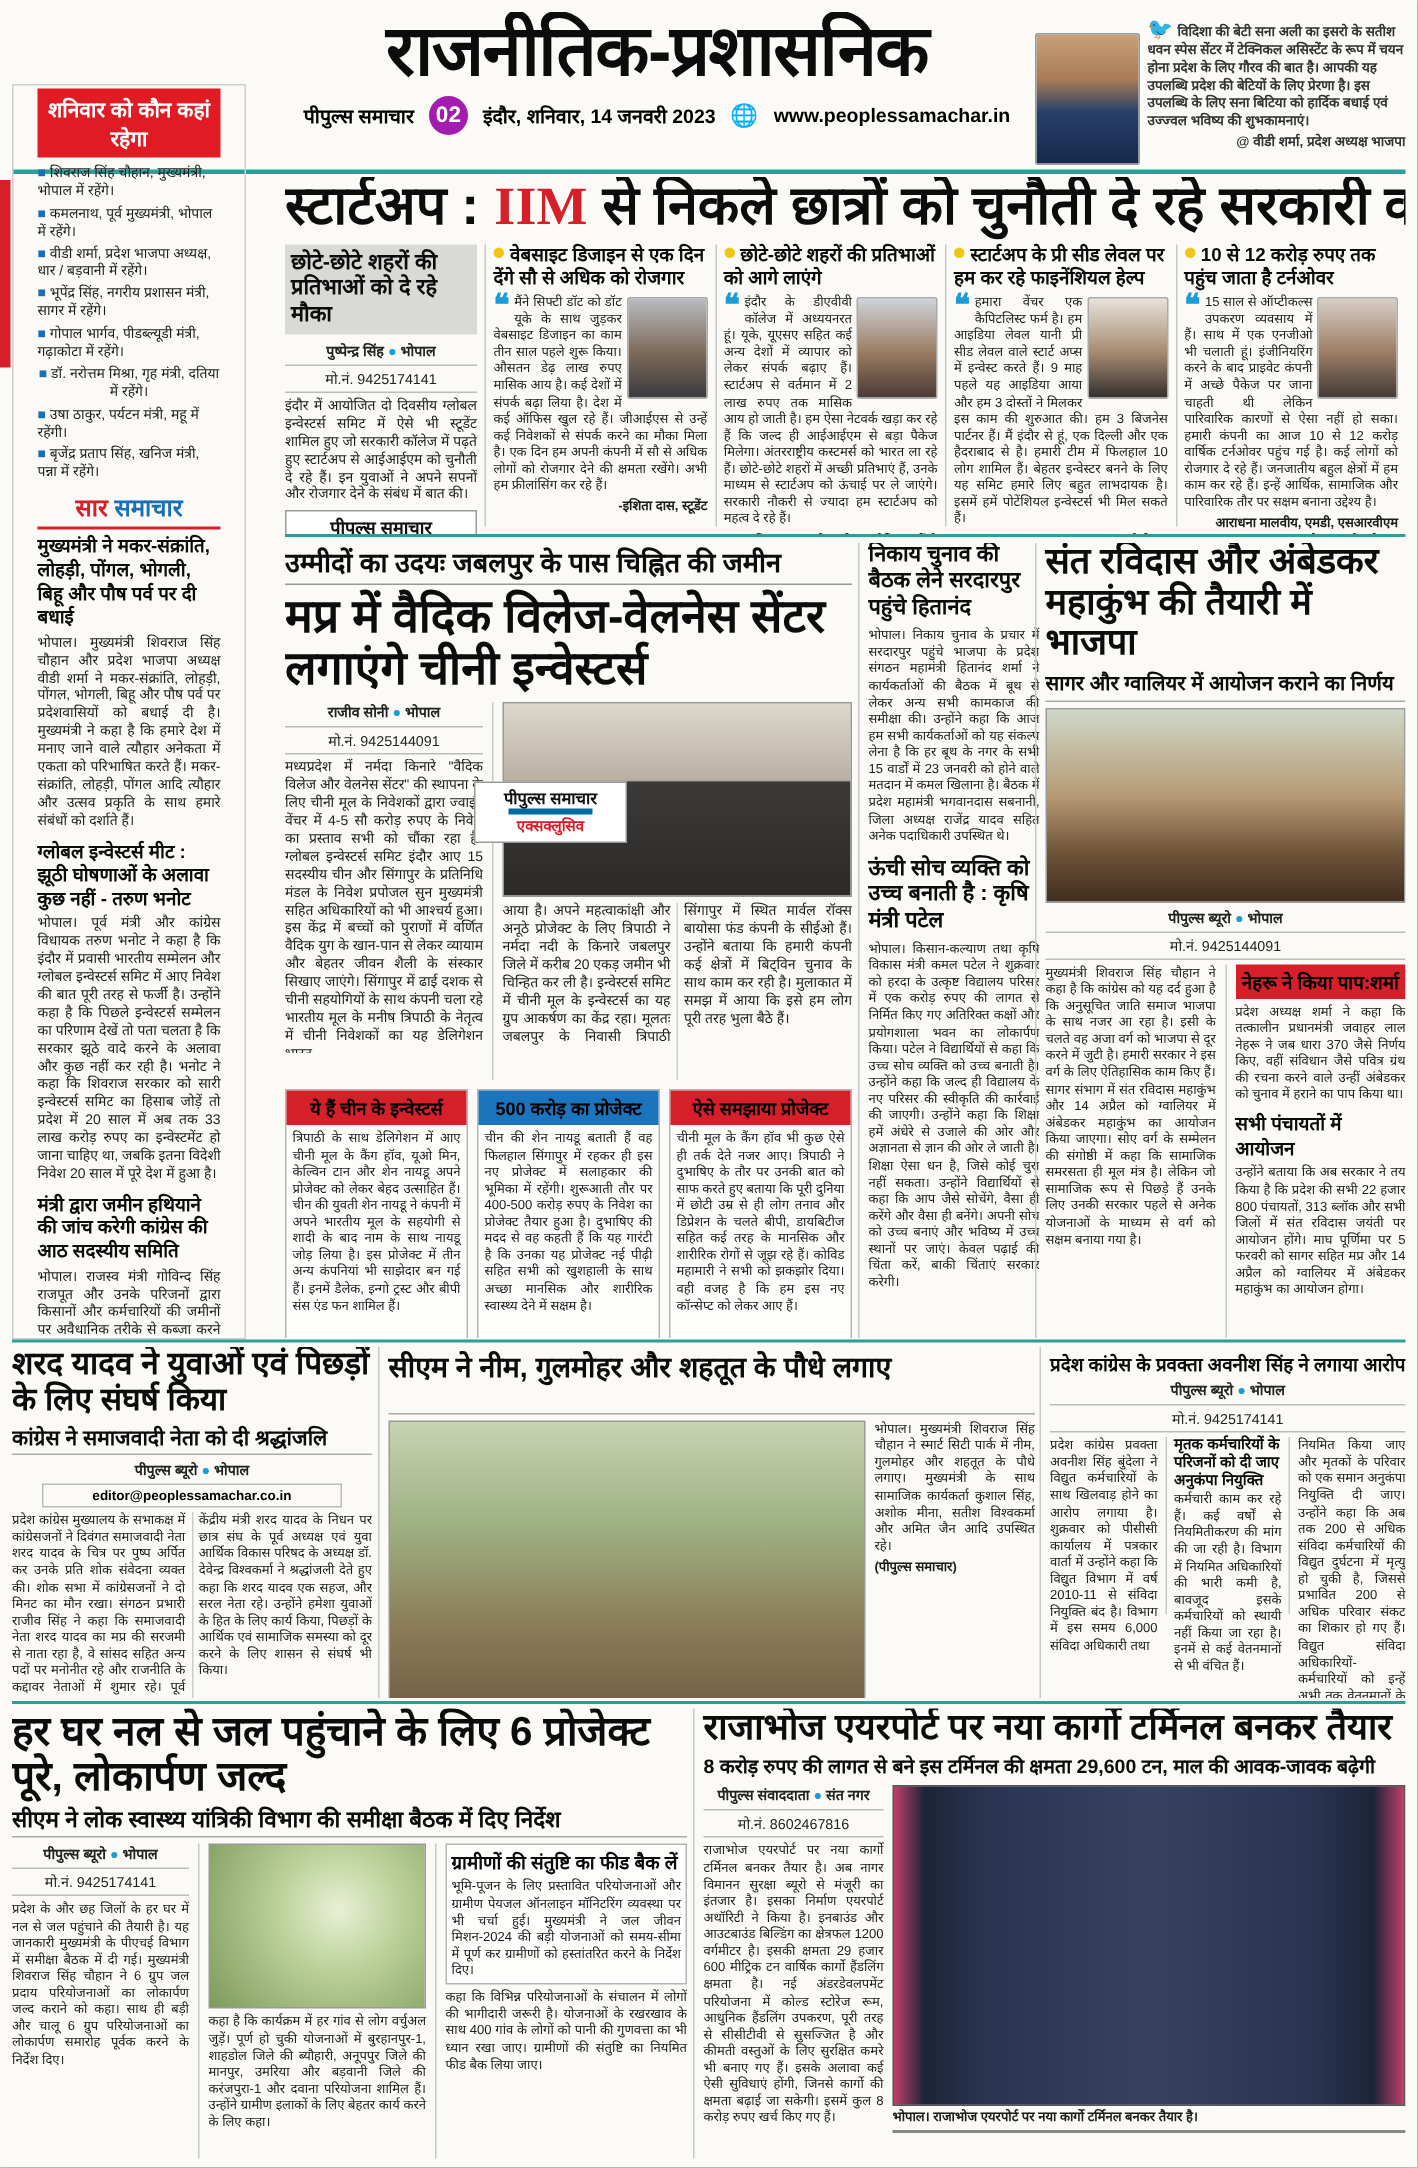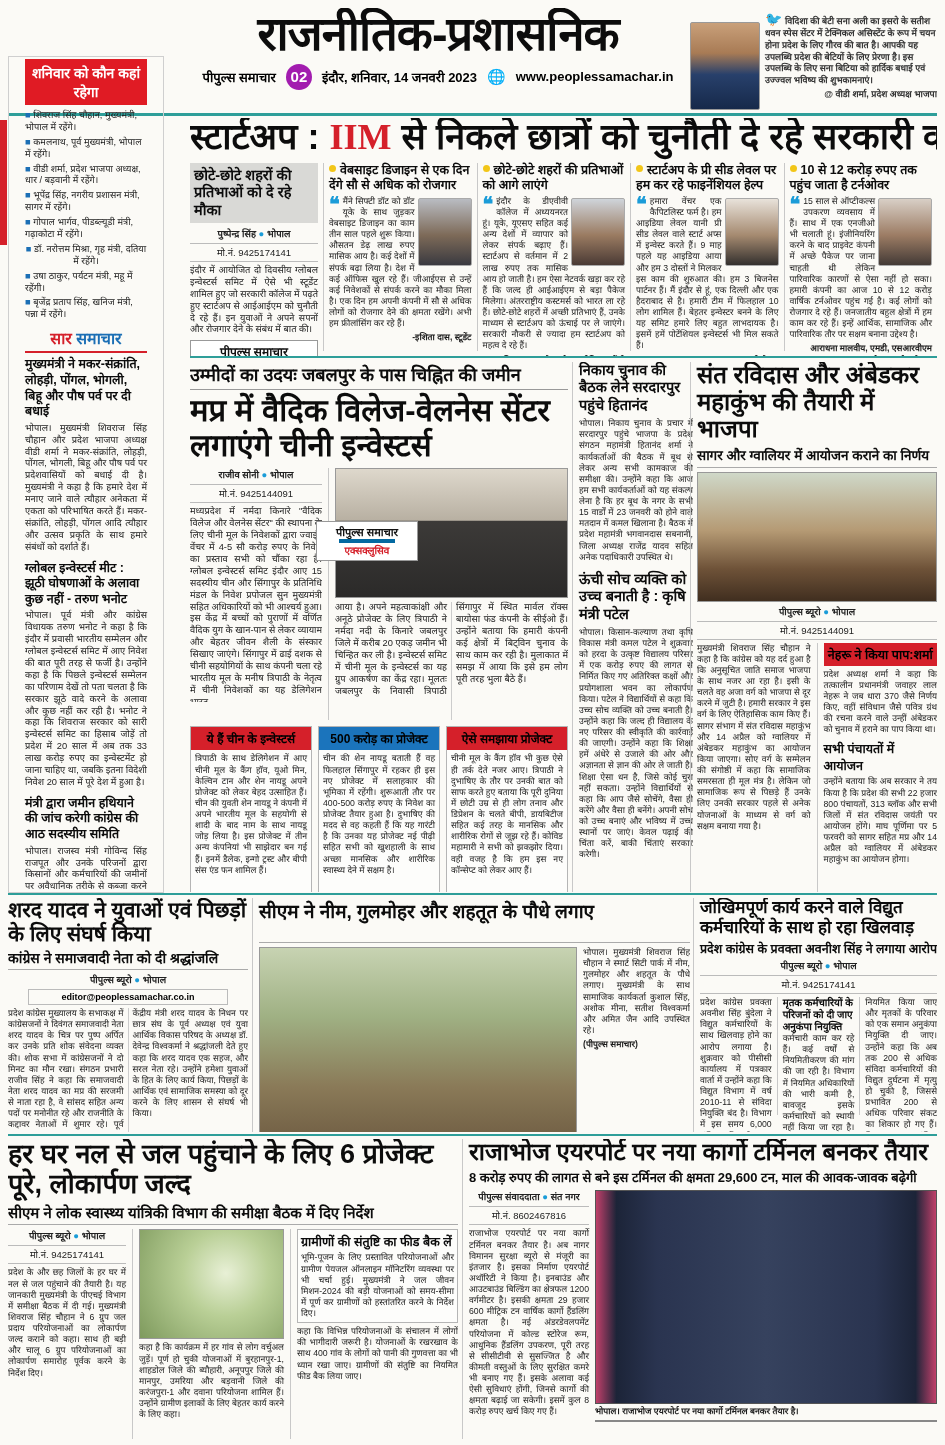--- a/index.html
+++ b/index.html
@@ -224,21 +224,20 @@
     <div style="display:flex;gap:6px;margin-top:4px;">
       <div style="width:316px;height:198px;flex:none;background:linear-gradient(180deg,#c7d3b2 0%,#9fb083 35%,#8a7a58 70%,#6e5c42 100%);border:1px solid #999;"></div>
       <div style="flex:1;">
         <div class="bd2 jt">भोपाल। मुख्यमंत्री शिवराज सिंह चौहान ने स्मार्ट सिटी पार्क में नीम, गुलमोहर और शहतूत के पौधे लगाए। मुख्यमंत्री के साथ सामाजिक कार्यकर्ता कुशाल सिंह, अशोक मीना, सतीश विश्वकर्मा और अमित जैन आदि उपस्थित रहे।</div>
         <div class="bd2" style="font-weight:bold;margin-top:3px;">(पीपुल्स समाचार)</div>
       </div>
     </div>
   </div>
 
   <div class="abs vline" style="left:693px;top:898px;width:244px;height:234px;padding-left:6px;box-sizing:border-box;">
-    <h1 style="font-size:17px;line-height:1.15;">जोखिमपूर्ण कार्य करने वाले विद्युत कर्मचारियों के साथ हो रहा खिलवाड़</h1>
     <h3 style="font-size:12.5px;margin-top:3px;">प्रदेश कांग्रेस के प्रवक्ता अवनीश सिंह ने लगाया आरोप</h3>
     <div class="byline" style="margin-top:2px;"><span>पीपुल्स ब्यूरो</span> <span class="dot">●</span> <span>भोपाल</span></div>
     <div class="phone">मो.नं. 9425174141</div>
     <div style="display:flex;gap:5px;height:118px;">
       <div class="bd2 jt" style="flex:1;">प्रदेश कांग्रेस प्रवक्ता अवनीश सिंह बुंदेला ने विद्युत कर्मचारियों के साथ खिलवाड़ होने का आरोप लगाया है। शुक्रवार को पीसीसी कार्यालय में पत्रकार वार्ता में उन्होंने कहा कि विद्युत विभाग में वर्ष 2010-11 से संविदा नियुक्ति बंद है। विभाग में इस समय 6,000 संविदा अधिकारी तथा</div>
       <div class="vline" style="flex:1;padding-left:5px;">
         <h4 style="font-size:10px;line-height:1.2;">मृतक कर्मचारियों के परिजनों को दी जाए अनुकंपा नियुक्ति</h4>
         <div class="bd2 jt">कर्मचारी काम कर रहे हैं। कई वर्षों से नियमितीकरण की मांग की जा रही है। विभाग में नियमित अधिकारियों की भारी कमी है, बावजूद इसके कर्मचारियों को स्थायी नहीं किया जा रहा है। इनमें से कई वेतनमानों से भी वंचित हैं।</div>
       </div>
       <div class="bd2 jt vline" style="flex:1;padding-left:5px;">नियमित किया जाए और मृतकों के परिवार को एक समान अनुकंपा नियुक्ति दी जाए। उन्होंने कहा कि अब तक 200 से अधिक संविदा कर्मचारियों की विद्युत दुर्घटना में मृत्यु हो चुकी है, जिससे प्रभावित 200 से अधिक परिवार संकट का शिकार हो गए हैं। विद्युत संविदा अधिकारियों-कर्मचारियों को इन्हें अभी तक वेतनमानों के रूप में अनुकंपा नियुक्ति नहीं मिली है।</div>

